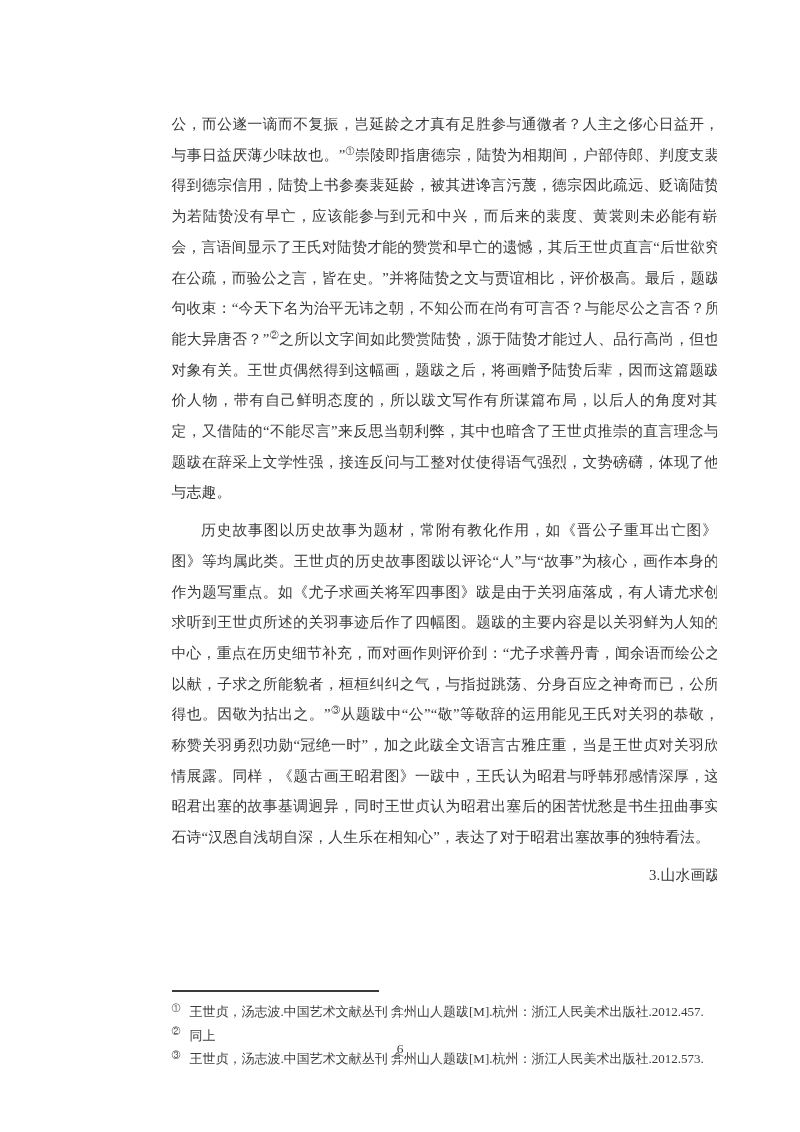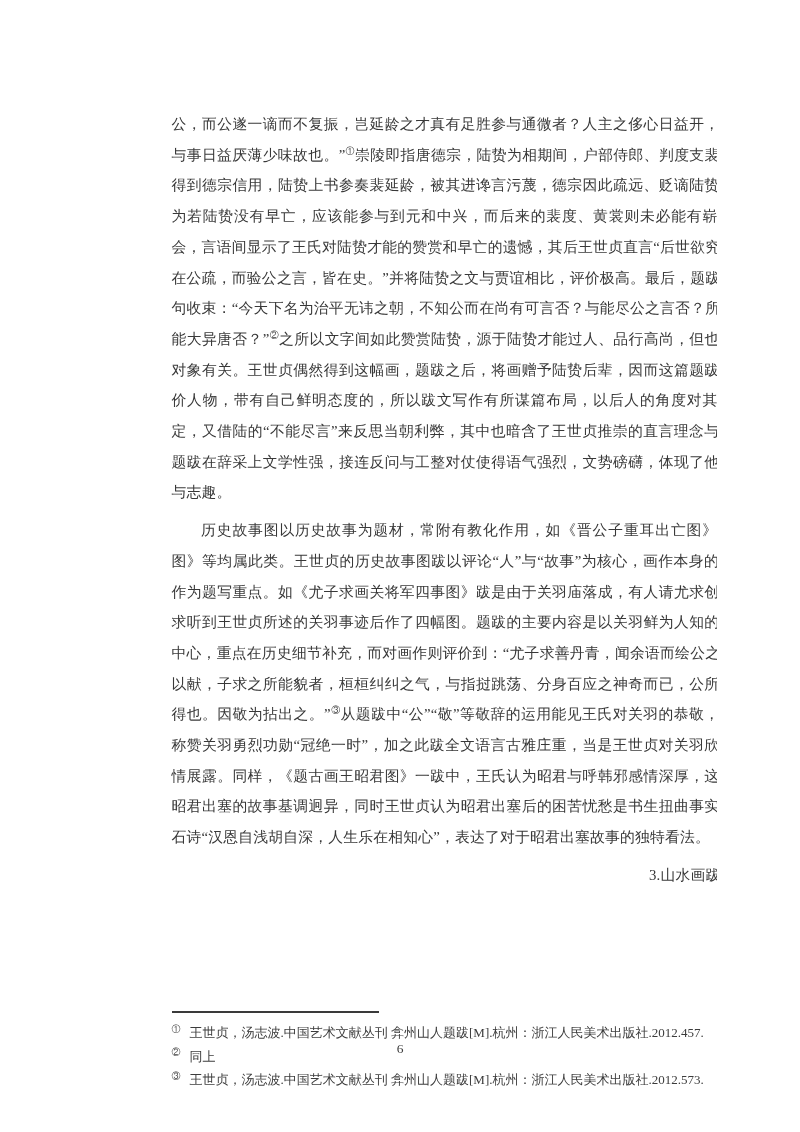--- a/index.html
+++ b/index.html
@@ -38,21 +38,21 @@
     text-align: right;
   }
   .fnref {
     font-size: 9px;
     vertical-align: super;
     line-height: 0;
   }
   .footnotes {
     position: absolute;
     left: 88px;
-    top: 1008px;
+    top: 987px;
     width: 624px;
     font-size: 13px;
     line-height: 23.5px;
     color: #3c3c3c;
   }
   .fn-sep {
     width: 207px;
     height: 0;
     border-top: 2px solid #3a3a3a;
     margin-bottom: 8px;

